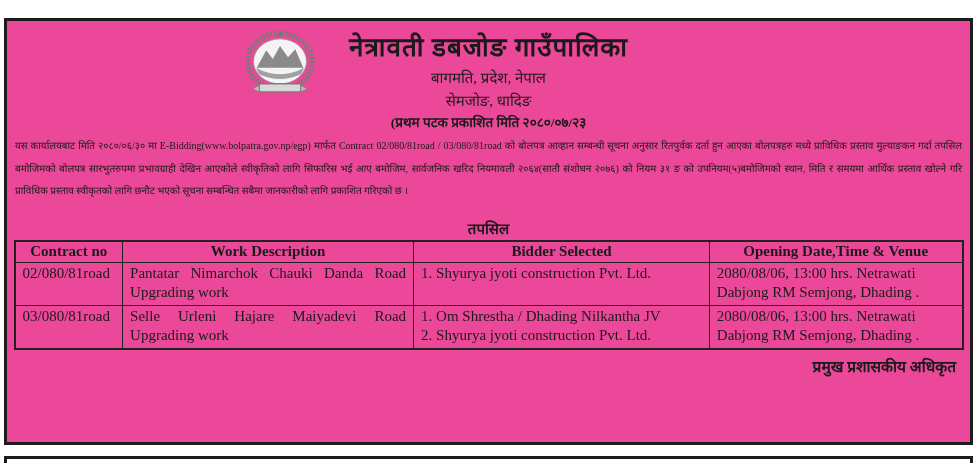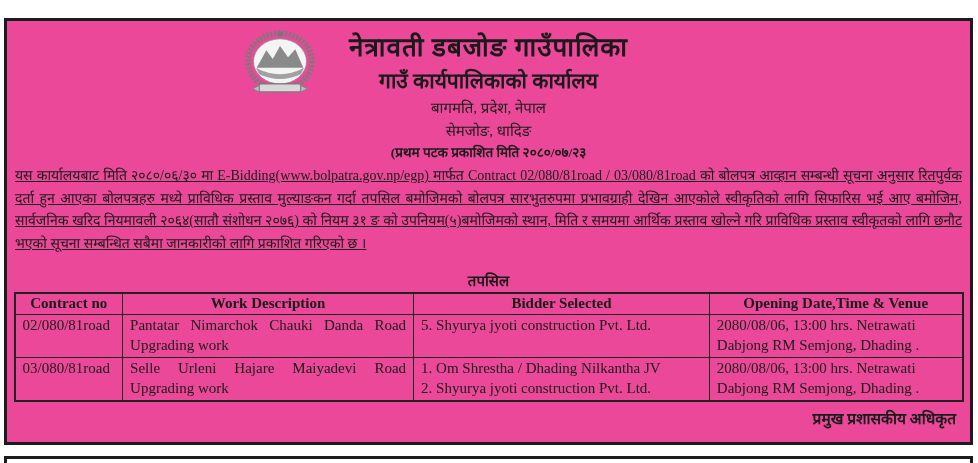--- a/index.html
+++ b/index.html
@@ -48,24 +48,23 @@
     box-shadow: 0 0 0 1.5px #fff, 0 0 0 2.5px #2a2a2a;
   }
   .published {
     text-align: center;
     font-size: 13.5px;
     font-weight: bold;
     margin-top: 3px;
   }
   .body-para {
     margin: 4px 8px 0 8px;
-    font-size: 14px;
+    font-size: 10px;
     line-height: 22.6px;
     text-align: justify;
-    text-decoration: underline;
   }
   .tapsil {
     text-align: center;
     font-weight: bold;
     font-size: 15px;
     margin-top: 15px;
   }
   table.notice-table {
     width: 950px;
     margin: 2px auto 0 auto;
@@ -116,21 +115,20 @@
     <path d="M50 6 l4 5 -4 4 -4 -4 z" fill="#777"></path>
     <path d="M21 52 L33 30 L41 41 L50 25 L60 39 L69 29 L79 52 Z" fill="#8a8a8a"></path>
     <path d="M20 52 Q50 68 80 52 L76 60 Q50 72 24 60 Z" fill="#a2a2a2"></path>
     <rect x="24" y="72" width="52" height="10" rx="2" fill="#d8d8d8" stroke="#7a7a7a" stroke-width="1.5"></rect>
     <path d="M24 74 l-8 4 8 4 z" fill="#bdbdbd" stroke="#7a7a7a" stroke-width="1"></path>
     <path d="M76 74 l8 4 -8 4 z" fill="#bdbdbd" stroke="#7a7a7a" stroke-width="1"></path>
   </svg>
 
   <div class="hdr">
     <div class="org-name">नेत्रावती डबजोङ गाउँपालिका</div>
-    <div class="office-name">गाउँ कार्यपालिकाको कार्यालय</div>
     <div class="addr">बागमति, प्रदेश, नेपाल</div>
     <div class="addr">सेमजोङ, धादिङ</div>
   </div>
 
 
   <div class="published">(प्रथम पटक प्रकाशित मिति २०८०/०७/२३</div>
 
   <div class="body-para">यस कार्यालयबाट मिति २०८०/०६/३० मा E-Bidding(www.bolpatra.gov.np/egp) मार्फत Contract 02/080/81road / 03/080/81road को बोलपत्र आव्हान सम्बन्धी सूचना अनुसार रितपुर्वक दर्ता हुन आएका बोलपत्रहरु मध्ये प्राविधिक प्रस्ताव मुल्याङकन गर्दा तपसिल बमोजिमको बोलपत्र सारभुतरुपमा प्रभावग्राही देखिन आएकोले स्वीकृतिको लागि सिफारिस भई आए बमोजिम, सार्वजनिक खरिद नियमावली २०६४(सातौ संशोधन २०७६) को नियम ३१ ङ को उपनियम(५)बमोजिमको स्थान, मिति र समयमा आर्थिक प्रस्ताव खोल्ने गरि प्राविधिक प्रस्ताव स्वीकृतको लागि छनौट भएको सूचना सम्बन्धित सबैमा जानकारीको लागि प्रकाशित गरिएको छ ।</div>
 
   <div class="tapsil">तपसिल</div>
@@ -148,21 +146,21 @@
         <th>Work Description</th>
         <th>Bidder Selected</th>
         <th>Opening Date,Time &amp; Venue</th>
       </tr>
     </thead>
     <tbody>
       <tr>
         <td class="cell-contract">02/080/81road</td>
         <td class="cell-work">Pantatar Nimarchok Chauki Danda Road Upgrading work</td>
         <td class="cell-bidder">
-          <div>5. Shyurya jyoti construction Pvt. Ltd.</div>
+          <div>1. Shyurya jyoti construction Pvt. Ltd.</div>
           <div></div>
         </td>
         <td class="cell-opening">2080/08/06, 13:00 hrs. Netrawati Dabjong RM Semjong, Dhading .</td>
       </tr>
       <tr>
         <td class="cell-contract">03/080/81road</td>
         <td class="cell-work">Selle Urleni Hajare Maiyadevi Road Upgrading work</td>
         <td class="cell-bidder">
           <div>1. Om Shrestha / Dhading Nilkantha JV</div>
           <div>2. Shyurya jyoti construction Pvt. Ltd.</div>

